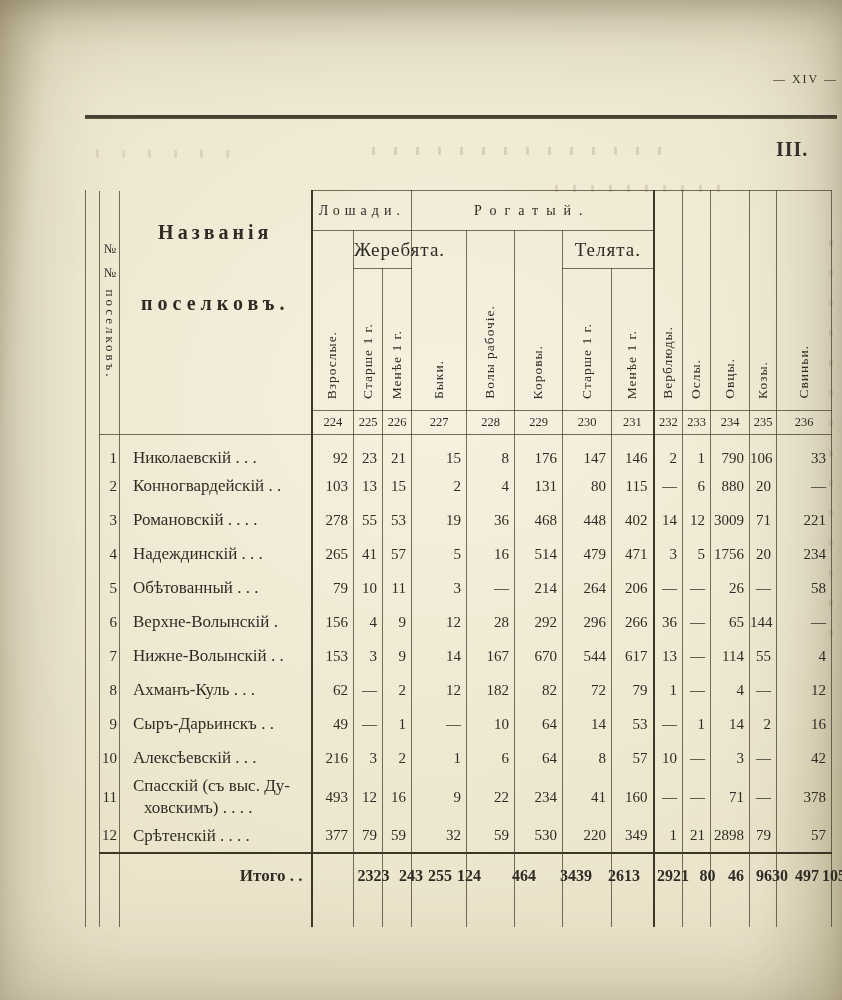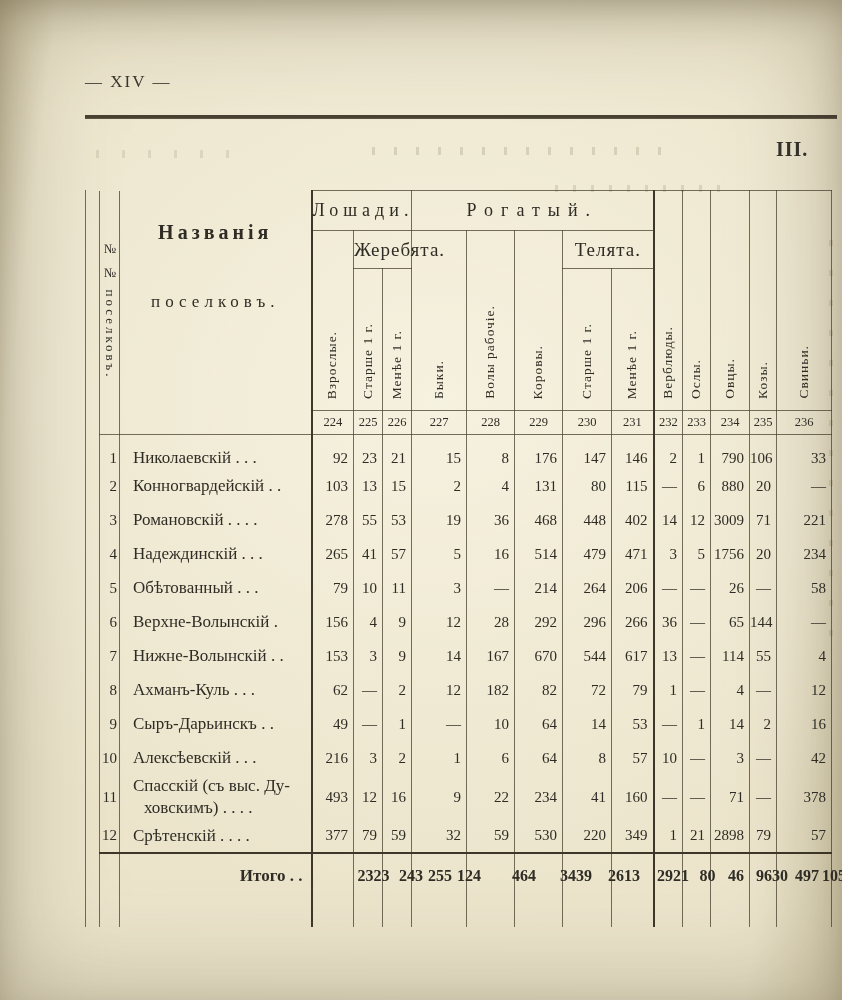--- a/index.html
+++ b/index.html
@@ -12,22 +12,22 @@
       radial-gradient(120% 85% at 52% 40%, rgba(255,252,240,.55) 0%, rgba(255,252,240,0) 60%),
       linear-gradient(97deg,#cfc5a6 0%,#ebe4cb 6%,#ece5cc 90%,#dbd2b4 100%);
     background-color:#e9e2c9;
     box-shadow: inset 0 0 110px rgba(92,80,50,.38), inset 0 14px 40px -14px rgba(80,68,40,.45);
   }
   :root{
     --ink:#2f2c25;
     --ln:rgba(72,64,46,.75);
     --ln2:rgba(52,45,32,.95);
   }
-  .pagenum{position:absolute;left:85px;top:72px;width:753px;text-align:left;
-    font-size:17px;letter-spacing:2px;color:#3a362c;}
+  .pagenum{position:absolute;left:85px;top:72px;width:753px;text-align:right;
+    font-size:12px;letter-spacing:2px;color:#3a362c;}
   .toprule{position:absolute;left:85px;top:115px;width:752px;height:4px;
     border-top:3px solid rgba(55,48,34,.9);border-bottom:1px solid rgba(55,48,34,.8);}
   .secnum{position:absolute;left:776px;top:138px;font-size:20px;font-weight:bold;
     letter-spacing:1px;color:#34302a;}
   .artifact{position:absolute;opacity:.4;filter:blur(.7px);pointer-events:none;}
   .a1{left:372px;top:147px;width:300px;height:8px;
     background:repeating-linear-gradient(90deg, rgba(125,112,78,.55) 0 3px, transparent 3px 22px);}
   .a2{left:555px;top:185px;width:180px;height:7px;
     background:repeating-linear-gradient(90deg, rgba(125,112,78,.5) 0 3px, transparent 3px 18px);}
   .a3{left:96px;top:150px;width:140px;height:8px;
@@ -49,23 +49,23 @@
   .r-nums td{height:24px;font-size:12.5px;text-align:center;
     border-left:1px solid var(--ln);border-right:1px solid var(--ln);border-bottom:1px solid var(--ln);}
 
   .corner{border-left:1px solid var(--ln);border-right:1px solid var(--ln);border-bottom:1px solid var(--ln);
     vertical-align:middle;text-align:center;}
   .corner-text{writing-mode:vertical-rl;display:inline-block;white-space:nowrap;
     font-size:13px;letter-spacing:3px;line-height:1.1;}
   .namehead{border-right:2px solid var(--ln2);border-bottom:1px solid var(--ln);
     vertical-align:top;text-align:center;padding-top:30px;}
   .nh1{font-weight:bold;font-size:20px;letter-spacing:4px;}
-  .nh2{font-weight:normal;font-size:17px;letter-spacing:5px;margin-top:48px;}
-
-  .group{border:1px solid var(--ln);text-align:center;vertical-align:middle;font-size:18px;}
+  .nh2{font-weight:bold;font-size:20px;letter-spacing:5px;margin-top:48px;}
+
+  .group{border:1px solid var(--ln);text-align:center;vertical-align:middle;font-size:14px;}
   .g-horses{letter-spacing:5px;}
   .g-cattle{letter-spacing:8px;}
   .subgroup{border:1px solid var(--ln);text-align:center;vertical-align:middle;
     font-size:19px;letter-spacing:1px;}
   .thv{border-left:1px solid var(--ln);border-right:1px solid var(--ln);border-bottom:1px solid var(--ln);
     vertical-align:bottom;text-align:center;padding-bottom:7px;}
   .r-group .thv{border-top:1px solid var(--ln);}
   .vtext{writing-mode:vertical-rl;transform:rotate(180deg);display:inline-block;
     white-space:nowrap;font-size:13.5px;letter-spacing:1px;line-height:1.1;}
   .heavy-r{border-right:2px solid var(--ln2) !important;}

